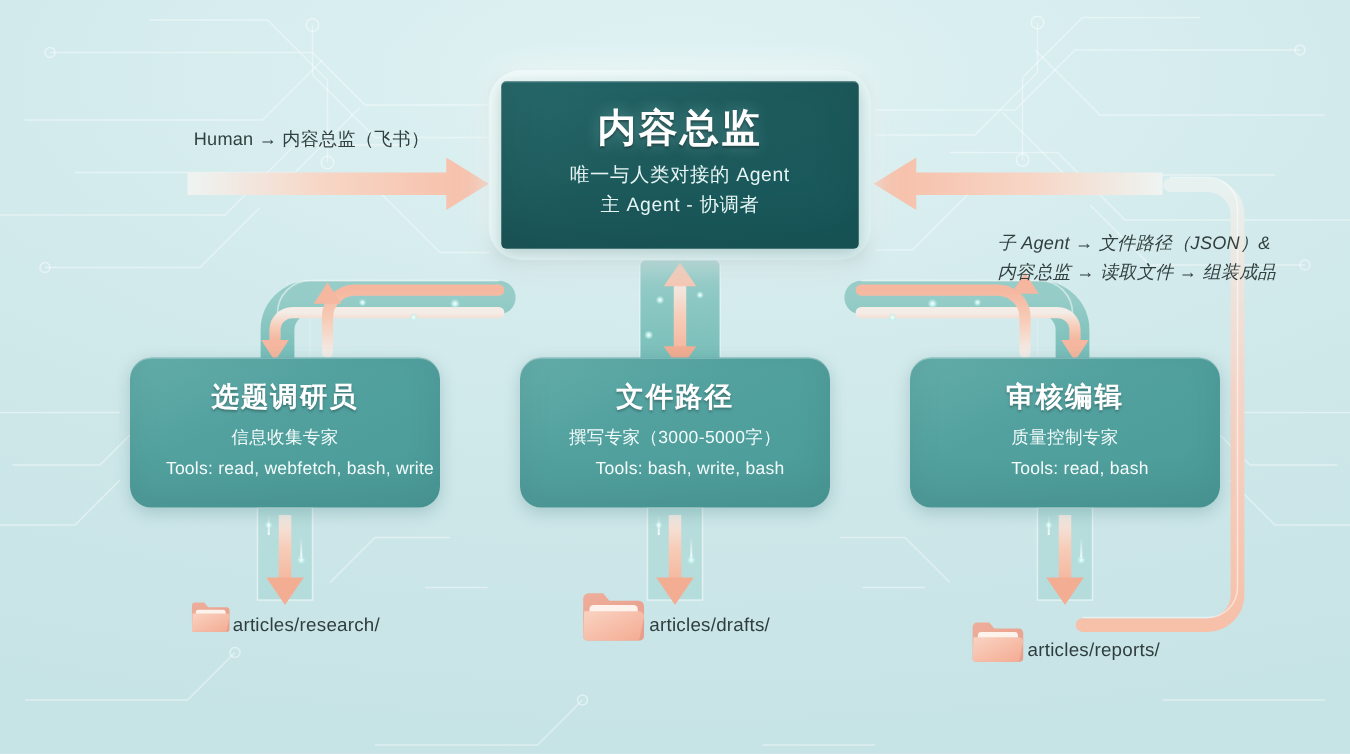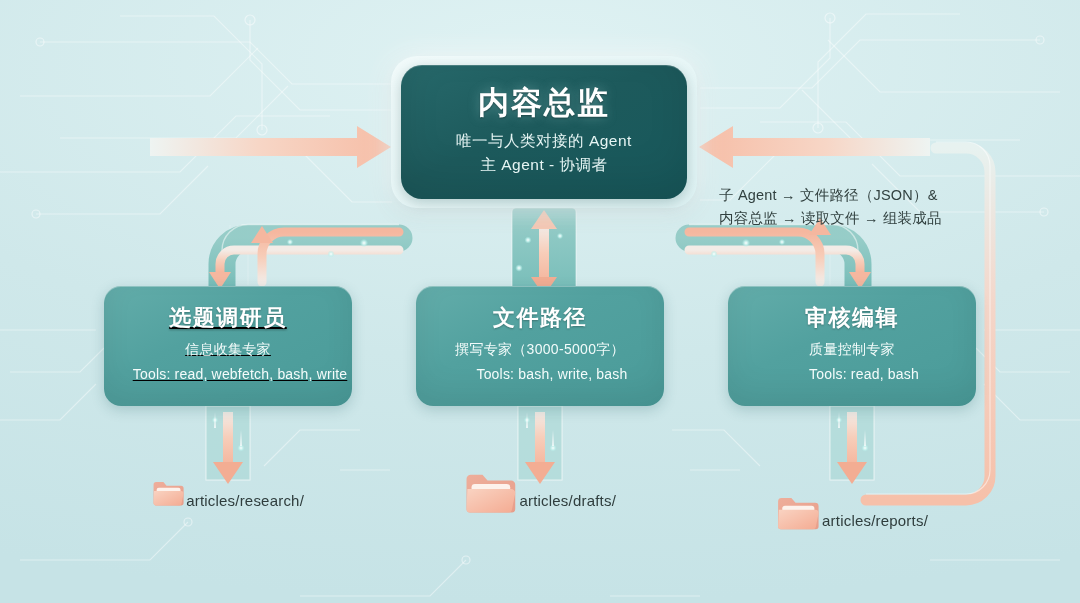--- a/index.html
+++ b/index.html
@@ -24,21 +24,21 @@
         align-items:center;justify-content:center;text-align:center;}
 
   .main-frame{
     position:absolute;left:391px;top:56px;width:306px;height:152px;
     border-radius:26px;
     background:linear-gradient(150deg,#f2fbfb 0%,#dff3f4 100%);
     box-shadow:0 0 26px rgba(255,255,255,.85), 0 6px 20px rgba(40,100,105,.16);
   }
   .main-node{
     left:401px;top:65px;width:286px;height:134px;
-    border-radius:21px;
+    border-radius:4px;
     background:linear-gradient(155deg,#27696b 0%,#1d5a5c 45%,#17585b 100%);
     box-shadow:inset 0 1px 0 rgba(255,255,255,.18),
                inset 0 -18px 40px rgba(0,0,0,.10),
                0 4px 14px rgba(20,70,72,.25);
   }
   .main-title{
     font-size:31px;font-weight:bold;color:#ffffff;letter-spacing:2px;
     line-height:1;margin-bottom:11px;
     text-shadow:0 1px 2px rgba(0,0,0,.35), 0 0 12px rgba(190,235,235,.35);
   }
@@ -52,28 +52,28 @@
                0 4px 13px rgba(30,90,95,.22);
   }
   .agent-title{
     font-size:22px;font-weight:bold;color:#ffffff;letter-spacing:1.5px;
     line-height:1;margin-bottom:10px;
     text-shadow:0 1px 2px rgba(0,0,0,.28);
   }
   .agent-sub{font-size:14px;color:#f2fbfa;line-height:1.5;letter-spacing:.3px;}
   .agent-tools{font-size:14px;color:#f4fcfb;line-height:1.5;margin-top:4px;letter-spacing:.2px;margin-left:24px;}
 
-  #agent-research{left:104px;top:286px;text-decoration:underline;}
+  #agent-research{left:104px;top:286px;}
   #agent-writer  {left:416px;top:286px;}
   #agent-editor  {left:728px;top:286px;}
 
   
   .anno{position:absolute;color:#31403f;font-size:14.5px;line-height:1.62;letter-spacing:.2px;}
   #anno-left{left:155px;top:101px;white-space:nowrap;}
-  #anno-right{left:719px;top:184px;white-space:nowrap;}
+  #anno-right{left:798px;top:184px;white-space:nowrap;font-style:italic;}
 
   
   .folder-group{position:absolute;display:flex;align-items:center;}
   #folder-research{left:152px;top:468px;width:152px;}
   #folder-drafts  {left:464px;top:468px;width:152px;}
   #folder-reports {left:776px;top:488px;width:152px;}
   .folder-ico{width:66px;height:52px;}
   .folder-label{margin-top:12px;font-size:15px;color:#2f3d3d;letter-spacing:.2px;white-space:nowrap;}
 </style>
 </head>
@@ -310,20 +310,21 @@
     <div class="agent-sub">撰写专家（3000-5000字）</div>
     <div class="agent-tools">Tools: bash, write, bash</div>
   </div>
 
   <div class="node agent" id="agent-editor">
     <div class="agent-title">审核编辑</div>
     <div class="agent-sub">质量控制专家</div>
     <div class="agent-tools">Tools: read, bash</div>
   </div>
 
+  <div class="anno" id="anno-left">Human → 内容总监（飞书）</div>
   <div class="anno" id="anno-right">
     <div>子 Agent → 文件路径（JSON）&amp;</div>
     <div>内容总监 → 读取文件 → 组装成品</div>
   </div>
 
   <div class="folder-group" id="folder-research">
     <svg class="folder-ico" viewBox="0 0 66 52">
       <defs>
         <linearGradient id="fBack" x1="0" y1="0" x2="1" y2="1">
           <stop offset="0" stop-color="#eeae9b"></stop>

